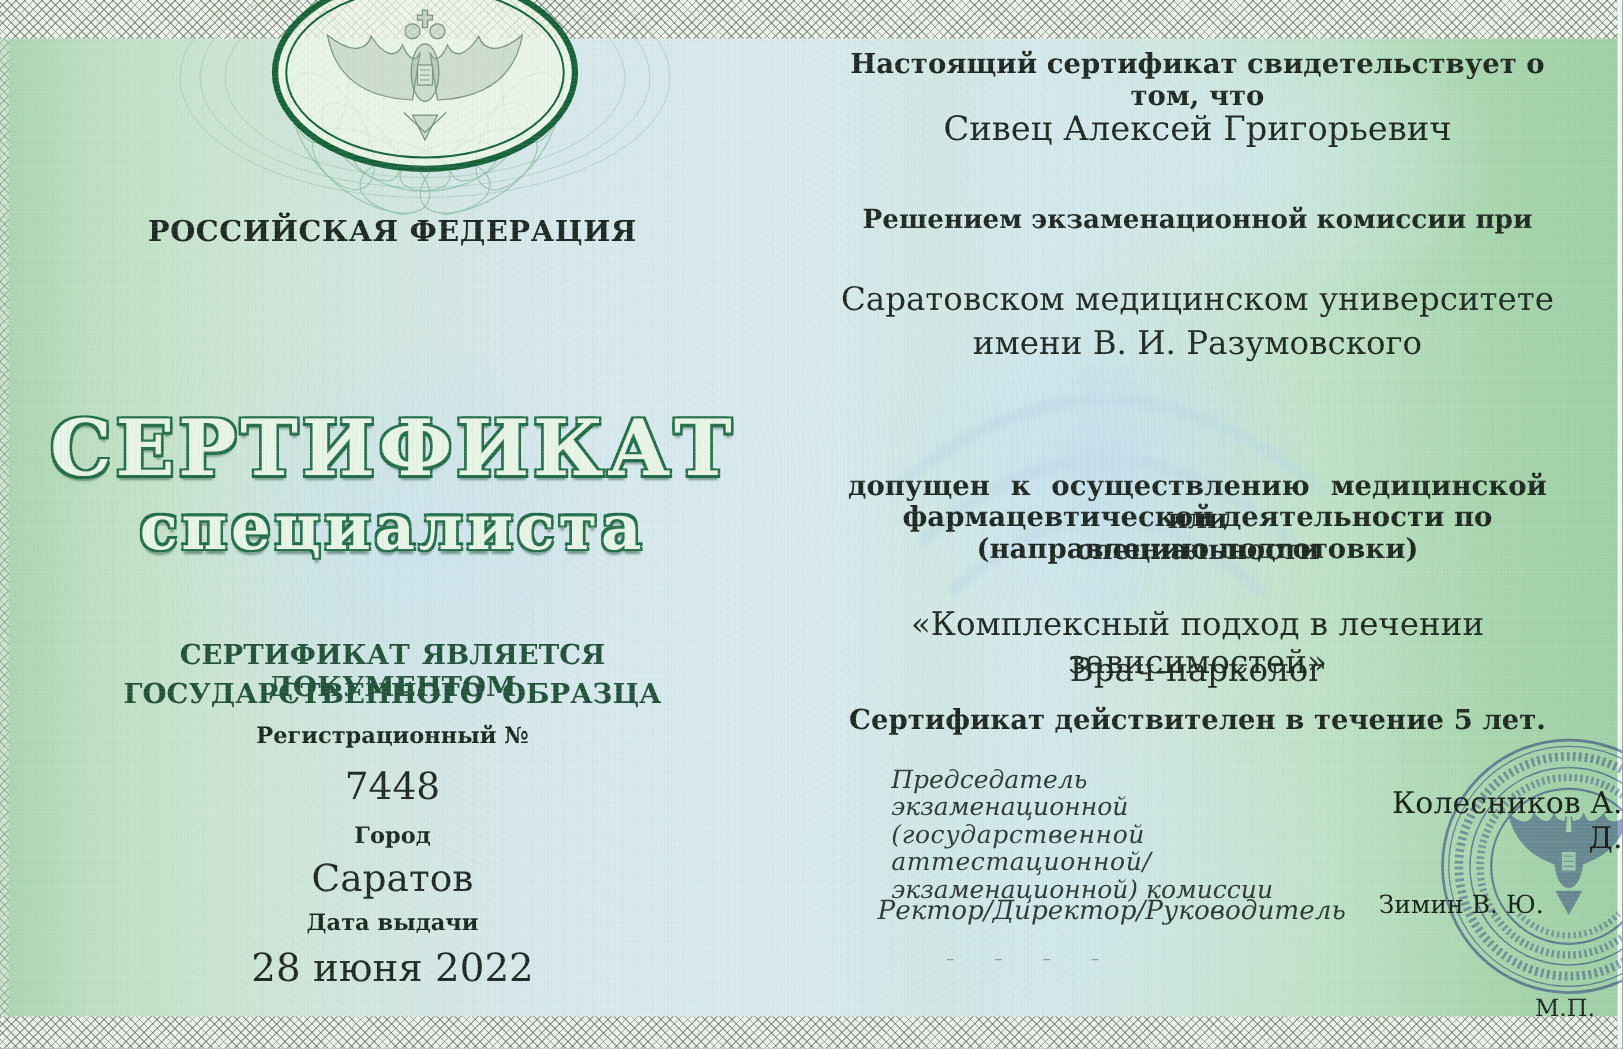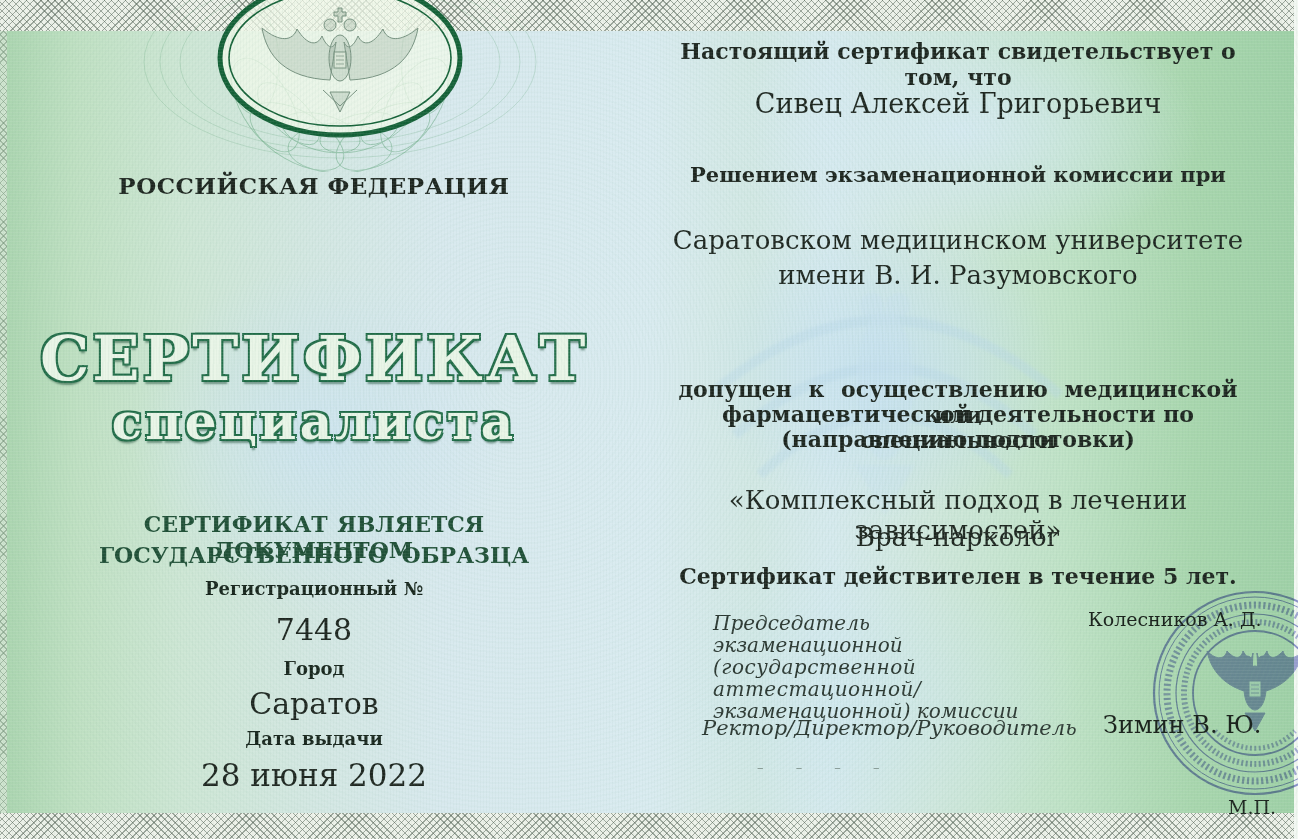--- a/index.html
+++ b/index.html
@@ -142,24 +142,24 @@
 
   <div class="t rcol" style="top:485px;font-size:26px;">«Комплексный подход в лечении зависимостей»</div>
   <div class="t rcol" style="top:522px;font-size:26px;">Врач-нарколог</div>
   <div class="t rcol bold" style="top:563px;font-size:22px;">Сертификат действителен в течение 5 лет.</div>
 
   <div class="t italic" style="left:713px;top:612px;width:340px;font-size:20px;line-height:22px;text-align:left;">
     <span style="display:block;">Председатель экзаменационной</span>
     <span style="display:block;letter-spacing:.5px;">(государственной аттестационной/</span>
     <span style="display:block;">экзаменационной) комиссии</span>
   </div>
-  <div class="t name-over" style="left:1088px;top:608px;font-size:19px;">Колесников А. Д.</div>
+  <div class="t name-over" style="left:1088px;top:628px;font-size:24px;text-align:right;">Колесников А. Д.</div>
 
   <div class="t italic" style="left:702px;top:716px;font-size:21px;">Ректор/Директор/Руководитель</div>
-  <div class="t name-over" style="left:1103px;top:711px;font-size:24px;">Зимин В. Ю.</div>
+  <div class="t name-over" style="left:1103px;top:711px;font-size:20px;">Зимин В. Ю.</div>
 
   <div class="t dashes" style="left:757px;top:760px;">– – – –</div>
 
   <div class="stamp">
     <svg width="210" height="210" viewBox="0 0 210 210">
       <g transform="translate(105,105)" stroke="#4b51b8" fill="none">
         <circle r="101" stroke-width="2.2"></circle>
         <circle r="96" stroke-width="1"></circle>
         <circle r="88" stroke-width="7" stroke-dasharray="2.2 2.6" opacity="0.8"></circle>
         <circle r="79" stroke-width="1.2"></circle>

